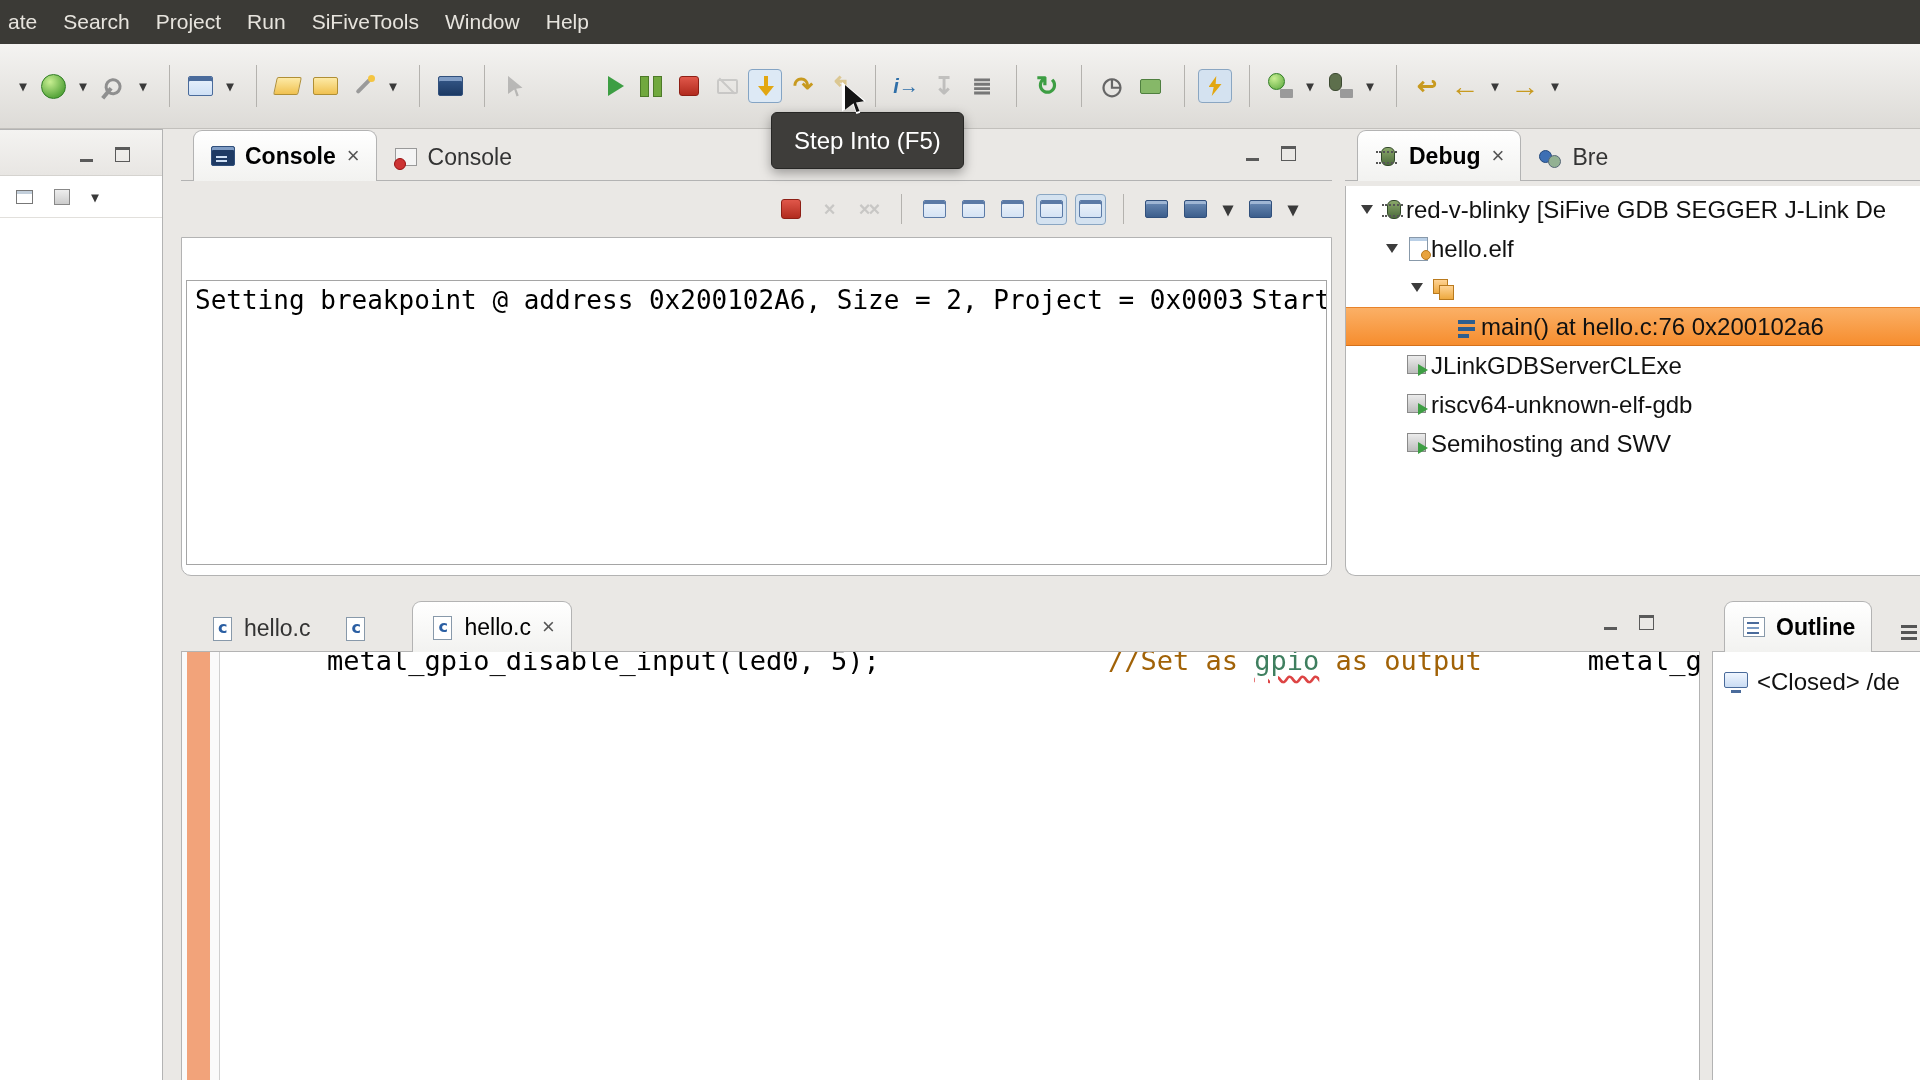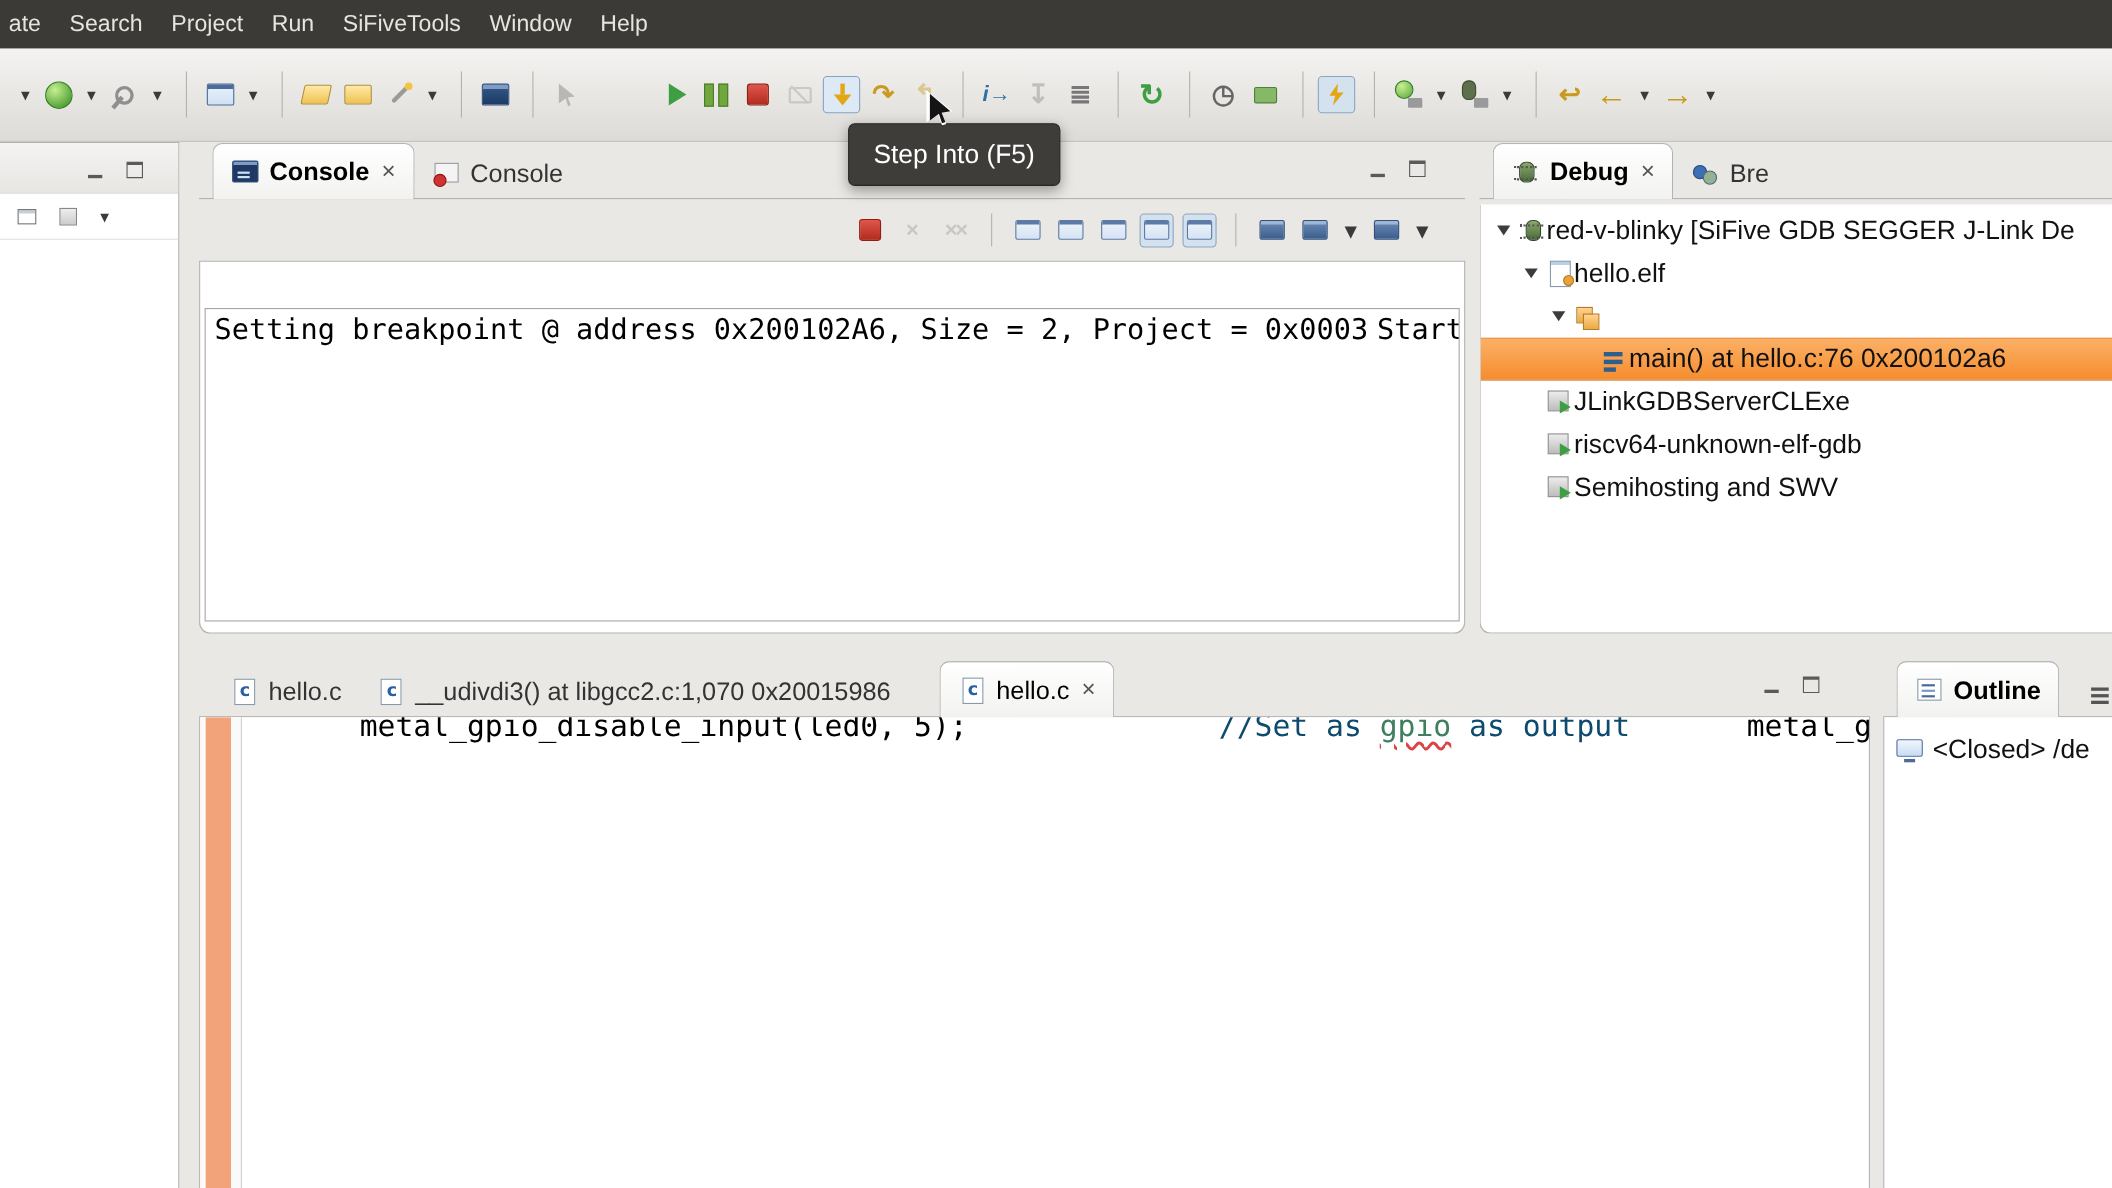--- a/index.html
+++ b/index.html
@@ -197,21 +197,21 @@
   
   .editor-panel { left:181px; top:596px; width:1519px; bottom:-4px; }
   .editor-panel .panel-body { top:56px; border-top:none; }
   .ruler { position:absolute; left:0; top:0; bottom:0; width:38px; background:#fafafa;
            border-right:1px solid #cfcfcf; }
   .ruler-band { position:absolute; left:5px; top:0; bottom:0; width:23px; background:#f2a37a; }
   #code-area { position:absolute; left:39px; top:-8px; right:0; }
   .code-line { height:33.5px; font:27px/33.5px "DejaVu Sans Mono", monospace; white-space:pre;
                padding-left:106px; color:#000; }
   .s-plain { color:#000; }
-  .s-comment { color:#0c4a6e; }
+  .s-comment { color:#a16207; }
   .s-comment-misspelled { color:#3F7F5F; text-decoration:underline wavy #d44; text-underline-offset:5px; }
 
   
   .outline-panel { left:1712px; top:596px; right:-4px; bottom:-4px; }
   .outline-panel .panel-body { top:56px; border-top:none; }
   .closed-row { display:flex; align-items:center; gap:8px; margin:16px 0 0 10px;
                 font-size:24px; color:#111; white-space:nowrap; }
 </style>
 </head>
 <body>
@@ -386,21 +386,20 @@
 </div>
 
 <div class="panel editor-panel">
   <div class="vtabs h56" id="editor-tabs">
     <span class="tab">
         <span class="ic ic-cfile"></span>
         <span class="tlabel">hello.c</span>
       </span>
       <span class="tab">
         <span class="ic ic-cfile"></span>
-        <span class="tlabel">__udivdi3() at libgcc2.c:1,070 0x20015986</span>
       </span>
       <span class="tab active" style="margin-left: 28px;">
         <span class="ic ic-cfile"></span>
         <span class="tlabel">hello.c</span>
         <span class="tclose">×</span>
       </span>
       <span class="hdr-controls" style="right:44px; top:16px;">
       <span class="wb wb-min"></span>
       <span class="wb wb-max"></span>
     </span>

